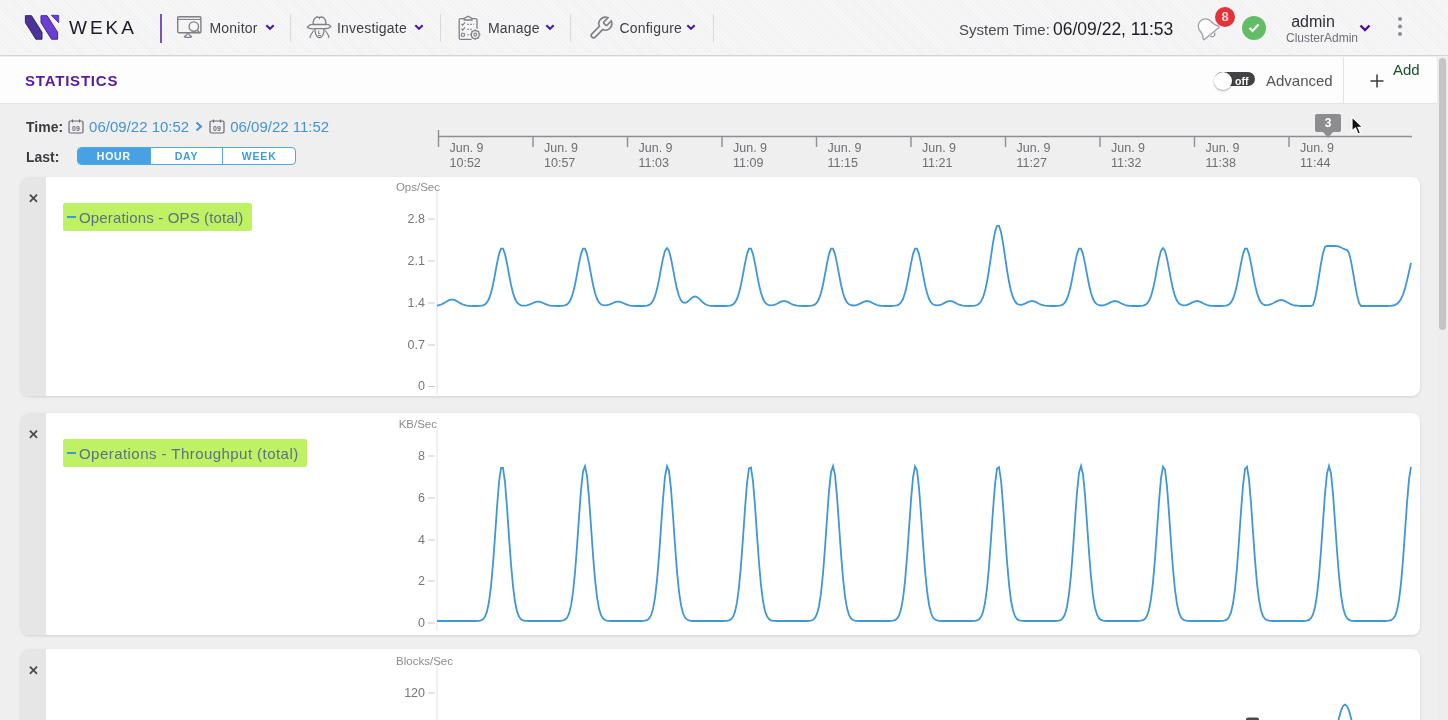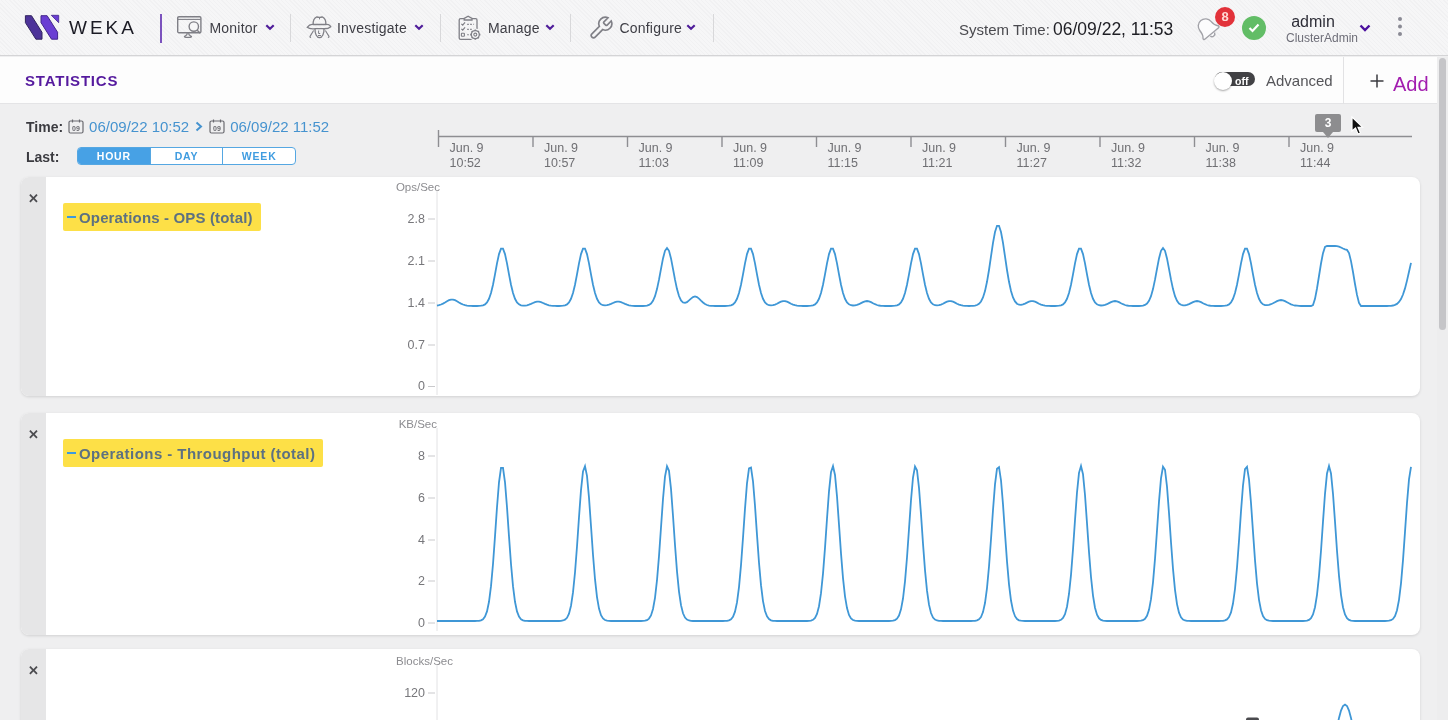--- a/index.html
+++ b/index.html
@@ -23,41 +23,41 @@
 #admin2 { position:absolute; left:1283px; top:31px; width:78px; text-align:center; font-size:12px; color:#6e6e78; }
 
 
 #statsbar { position:absolute; left:0; top:57px; width:1437px; height:47px; background:#fdfdfd; border-bottom:1px solid #e4e4e6; }
 #statstitle { position:absolute; left:25px; top:14.5px; font-size:15px; font-weight:bold; letter-spacing:0.8px; color:#551a9e; }
 #toggle { position:absolute; left:1215px; top:15px; width:40px; height:14px; background:#424245; border-radius:9px; }
 #toggle .knob { position:absolute; left:-1px; top:-0.5px; width:18px; height:18px; background:#fff; border-radius:50%; box-shadow:0 1px 2px rgba(0,0,0,0.35); }
 #toggle .lab { position:absolute; left:20px; top:3px; font-size:10.5px; font-weight:bold; color:#fff; }
 #advanced { position:absolute; left:1266px; top:15px; font-size:15px; color:#555559; }
 #addsep { position:absolute; left:1343px; top:0; width:1px; height:47px; background:#e2e2e4; }
-#addbtn { position:absolute; left:1393px; top:16px; font-size:20px; color:#a21caf; }
+#addbtn { position:absolute; left:1393px; top:4px; font-size:15px; color:#14532d; }
 
 
 .bold14 { font-weight:bold; font-size:14px; color:#3b3b40; }
 #rangerow { position:absolute; left:26px; top:118px; display:flex; align-items:center; }
 #lastrow { position:absolute; left:26px; top:148px; }
 .bluelink { color:#4693cf; font-size:15px; }
 #btngroup { position:absolute; left:77px; top:147px; width:219px; height:18px; border:1px solid #55a7e2; border-radius:4px; display:flex; background:#fff; overflow:hidden; }
 #btngroup .seg { flex:1; display:flex; align-items:center; justify-content:center; font-size:10.5px; font-weight:bold; letter-spacing:0.8px; color:#3f9ce0; }
 #btngroup .seg.sel { background:#47a1e5; color:#fff; }
 #btngroup .seg.mid { border-left:1px solid #55a7e2; border-right:1px solid #55a7e2; }
 
 
 #badge3 { position:absolute; left:1315px; top:114px; width:26px; height:18px; background:#8d8d8f; border-radius:2px; color:#fff; font-size:12px; font-weight:bold; text-align:center; line-height:18px; }
 #badge3:after { content:""; position:absolute; left:8px; top:18px; border-left:5px solid transparent; border-right:5px solid transparent; border-top:6px solid #8d8d8f; }
 
 
 .panel { position:absolute; left:21px; width:1399px; height:219px; background:#fff; border-radius:8px; box-shadow:0 1px 3px rgba(0,0,0,0.13); }
 .panel .strip { position:absolute; left:0; top:0; width:25px; height:100%; background:#e6e6e7; border-radius:8px 0 0 8px; }
 .panel .x { position:absolute; left:7px; top:14px; font-size:13px; font-weight:bold; color:#4c4c50; }
-.panel .legend { position:absolute; left:42px; top:26px; height:28px; background:#fde047; border-radius:2px; display:flex; align-items:center; padding:0 8px 0 4px; font-size:15px; letter-spacing:0.15px; color:#5d7181;font-weight:bold; }
+.panel .legend { position:absolute; left:42px; top:26px; height:28px; background:#bef264; border-radius:2px; display:flex; align-items:center; padding:0 8px 0 4px; font-size:15px; letter-spacing:0.15px; color:#5d7181; }
 .panel .legend .dash { width:9px; height:2.5px; background:#3d9ade; margin-right:3px; }
 .chartsvg { position:absolute; left:0; top:0; }
 
 
 #sbtrack { position:absolute; left:1437px; top:57px; width:11px; height:663px; background:#ededee; }
 #sbthumb { position:absolute; left:1439px; top:58px; width:7px; height:272px; background:#c5c5c8; border-radius:4px; }
 </style>
 </head>
 <body>
 

